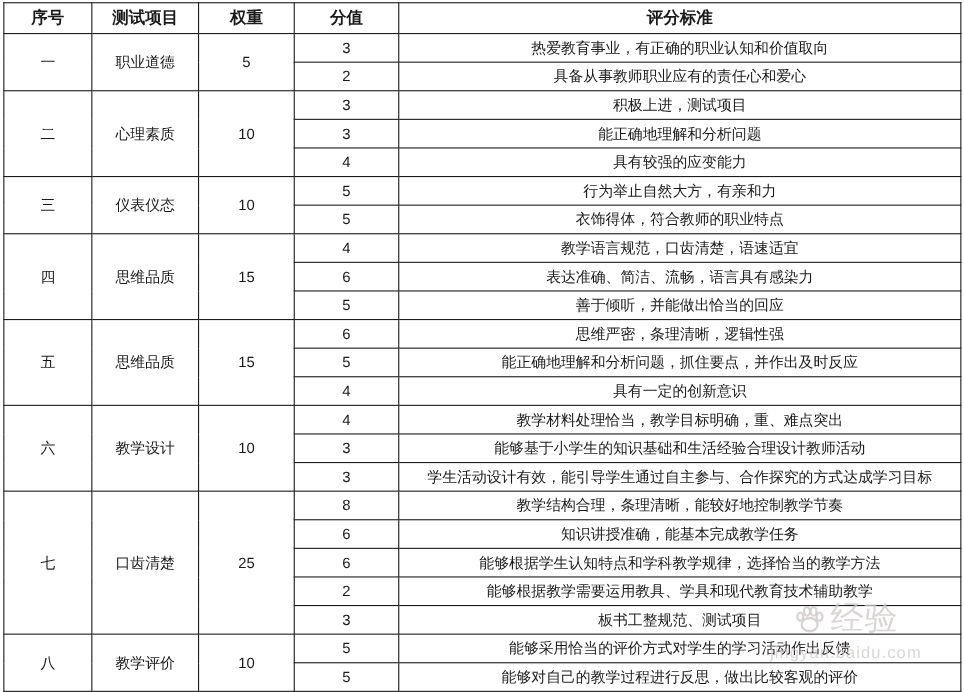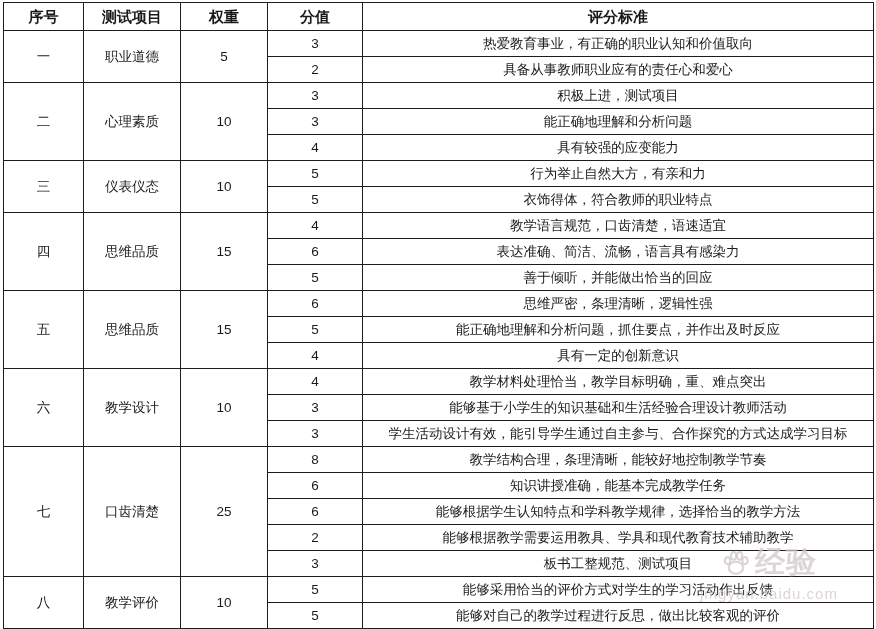--- a/index.html
+++ b/index.html
@@ -9,21 +9,21 @@
   table.score-table td,table.score-table th{border:1px solid #1c1c1c;text-align:center;
     vertical-align:middle;padding:0 2px;font-size:13.5px;line-height:1.15;font-weight:normal;
     overflow:hidden;white-space:nowrap;}
   table.score-table th{font-weight:bold;font-size:15px;height:27px;}
   table.score-table tr{height:26px;}
   col.c-no{width:80px;} col.c-item{width:97px;} col.c-weight{width:87px;}
   col.c-score{width:95px;} col.c-criteria{width:511px;}
   .watermark{position:absolute;right:2px;top:540px;width:210px;text-align:center;
     color:rgba(205,195,195,0.85);pointer-events:none;z-index:5;}
   .wm-line1{display:flex;align-items:center;justify-content:center;gap:4px;
-    font-size:30px;font-weight:bold;letter-spacing:1px;
+    font-size:30px;font-weight:normal;letter-spacing:1px;
     color:rgba(210,200,200,0.75);}
   .wm-line2{font-size:15px;letter-spacing:1px;color:rgba(212,202,202,0.8);margin-top:2px;}
   .paw{display:inline-block;width:30px;height:30px;}
 </style>
 </head>
 <body>
 
 <div class="page">
 
   <table class="score-table">

